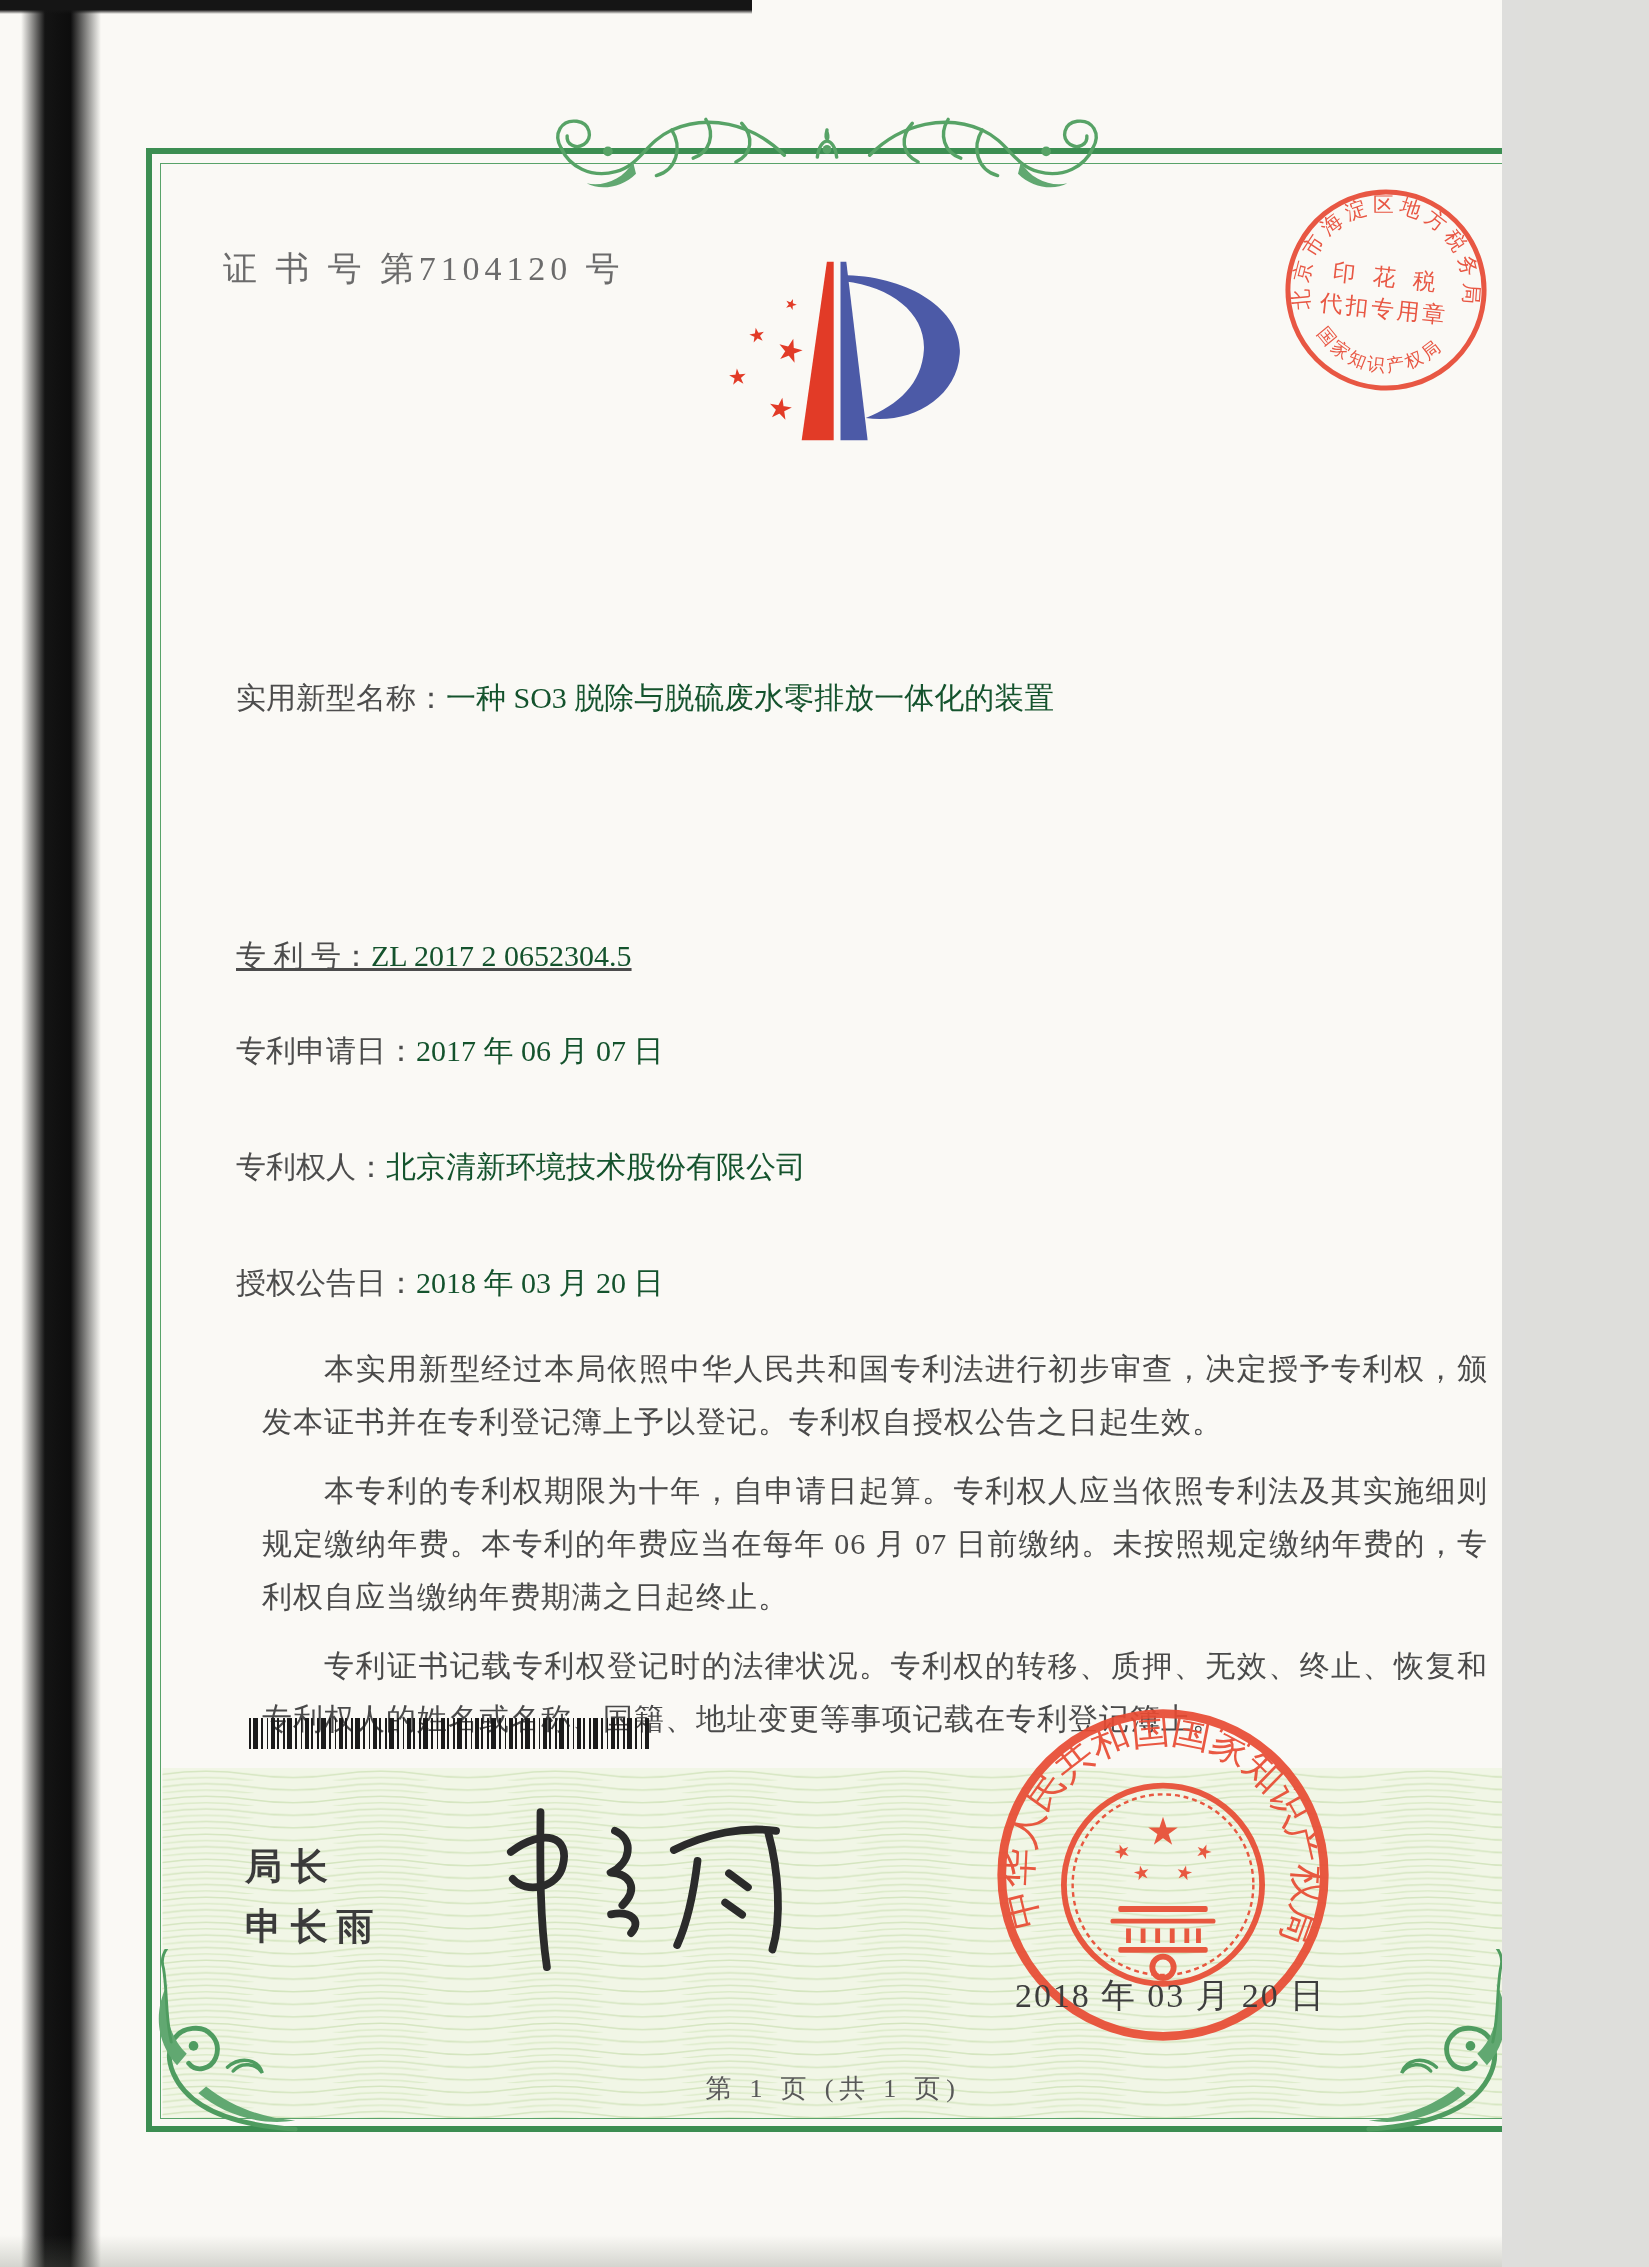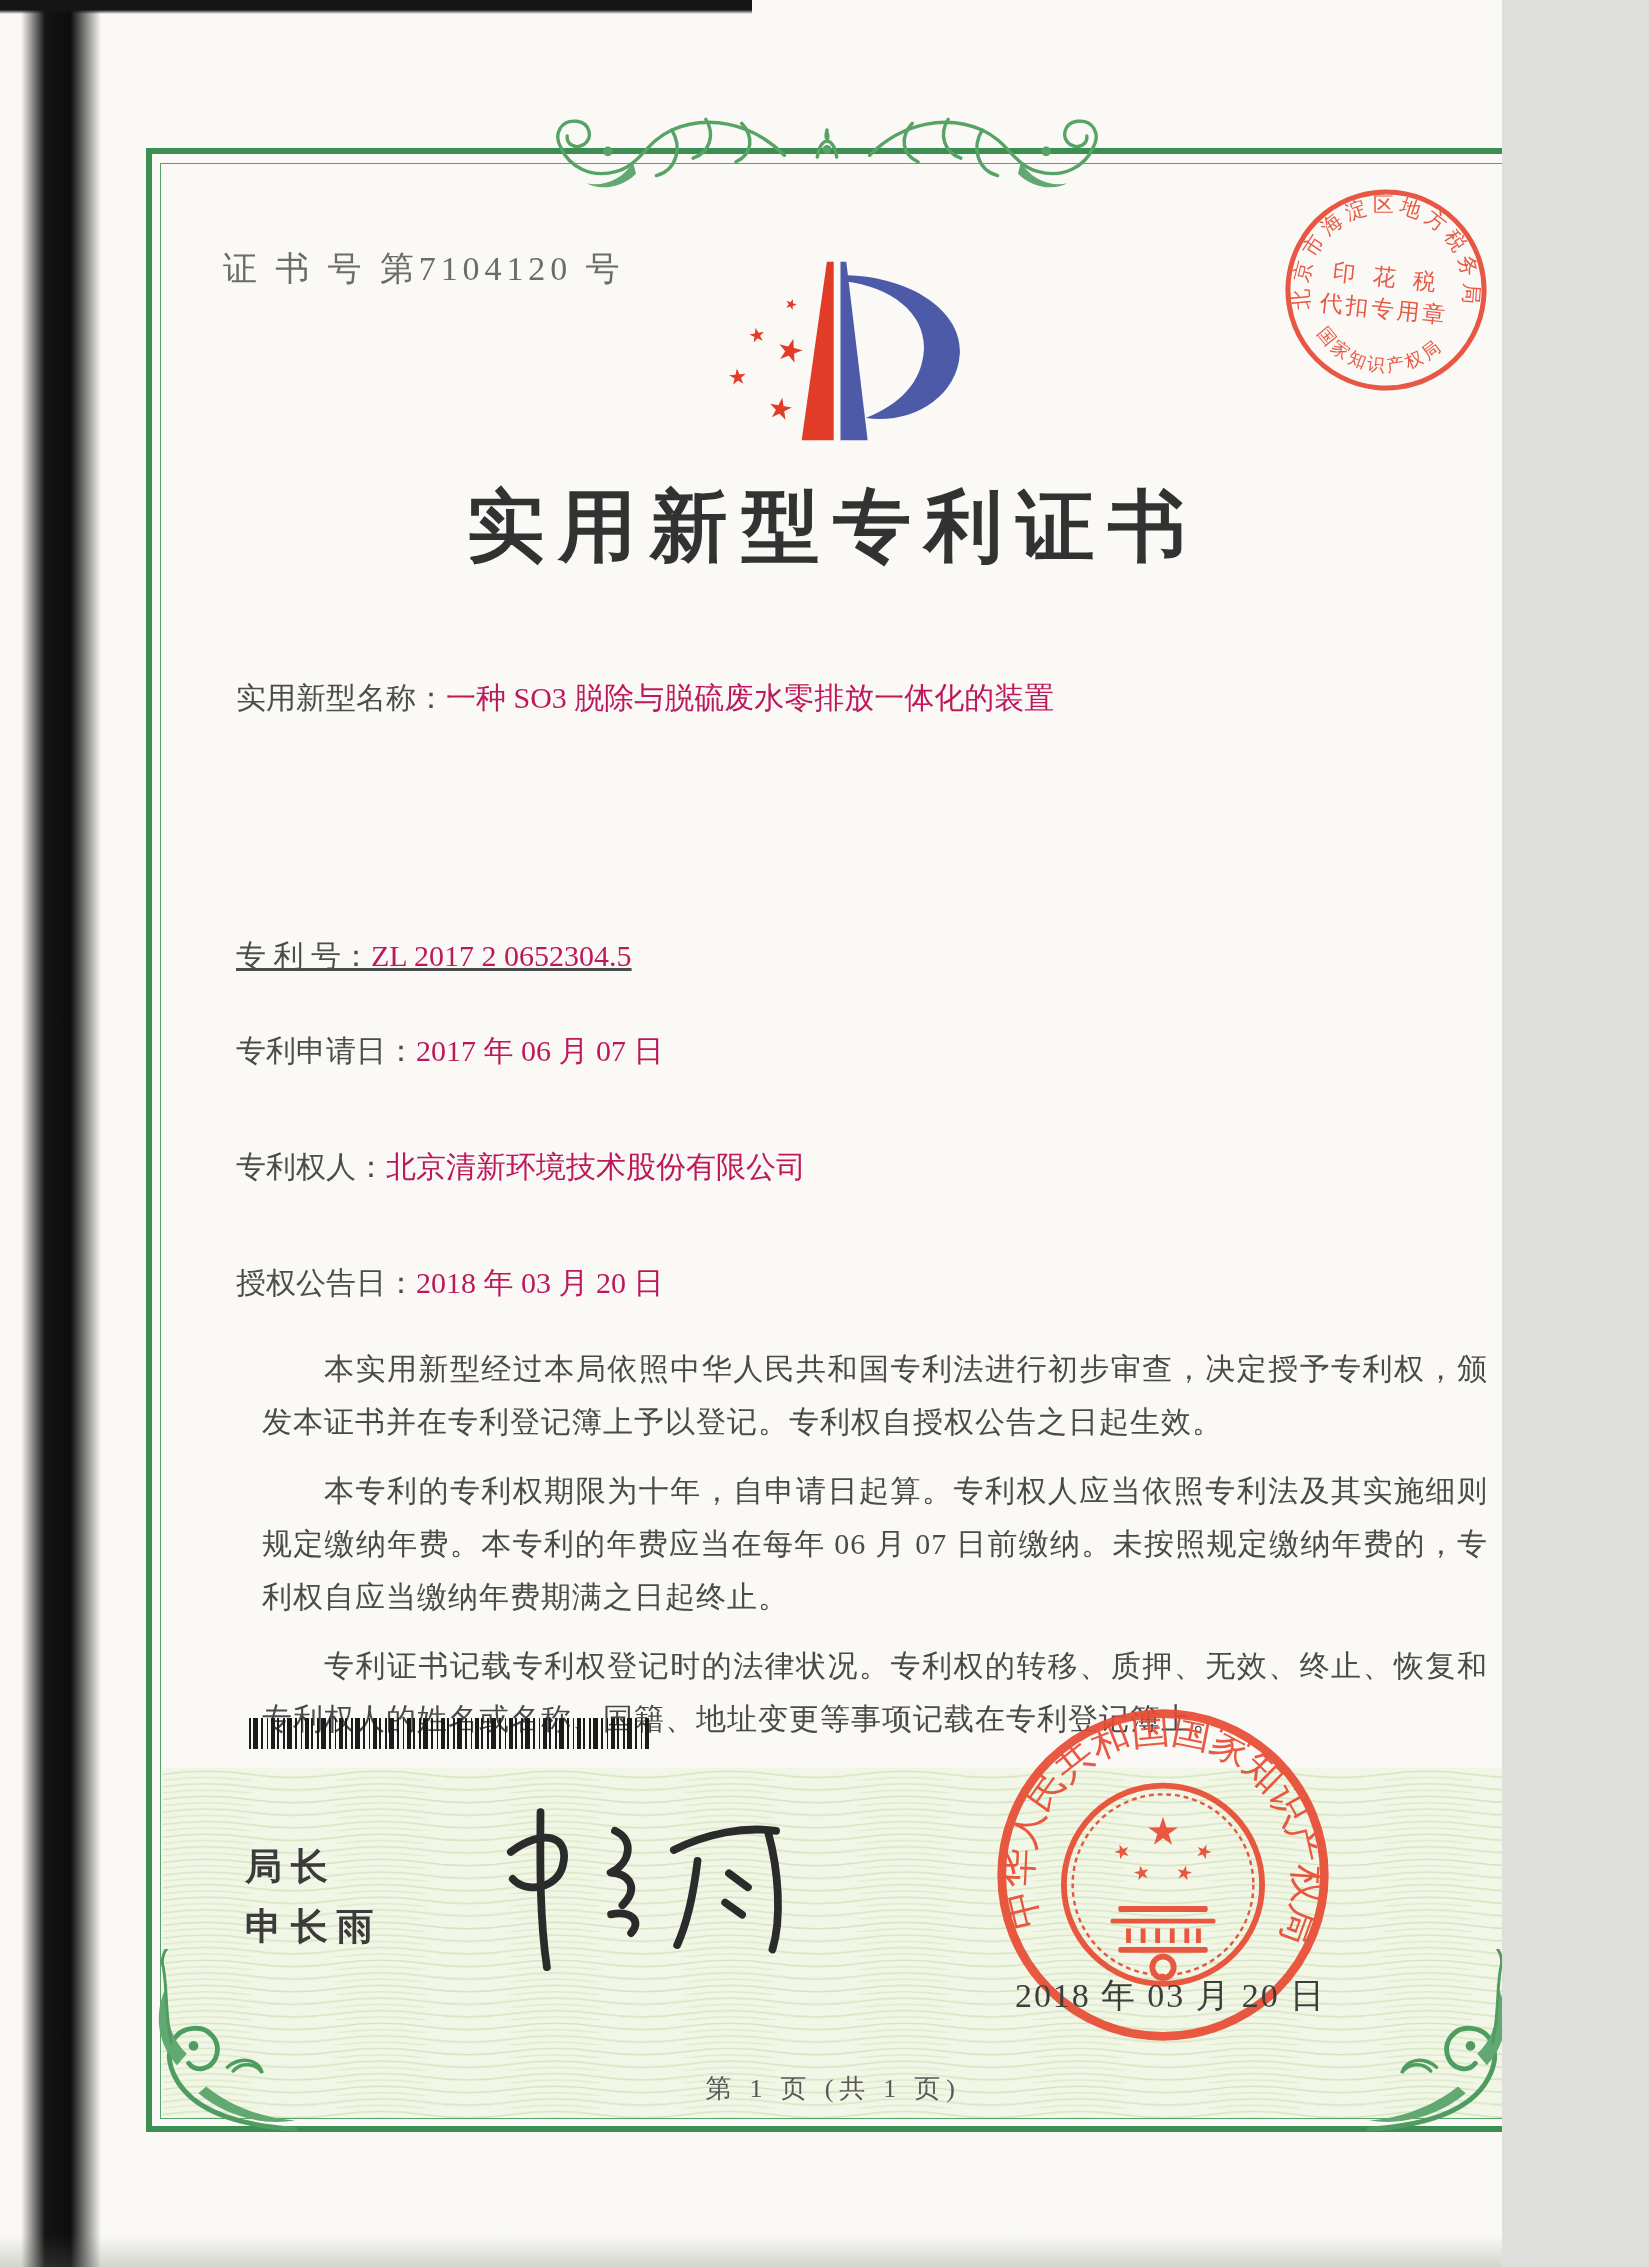--- a/index.html
+++ b/index.html
@@ -19,21 +19,21 @@
   
   .frame-outer{left:146px;top:148px;width:1360px;height:1972px;border:6.8px solid #3c8e52;}
   .frame-inner{left:160px;top:163px;width:1343px;height:1954px;border:1.9px solid #58a369;}
 
   .cert-no{left:223px;top:246px;font-size:34px;letter-spacing:4.9px;color:#6b6b6b;}
   .page-title{left:146px;top:475px;width:1374px;text-align:center;font-size:78px;font-weight:700;
     letter-spacing:13.6px;color:#323232;}
 
   .field-row{left:236px;font-size:30px;color:#4c4c4c;white-space:nowrap;}
   .field-row .lbl{color:#4c4c4c;}
-  .field-row .val{color:#be185d;}
+  .field-row .val{color:#14532d;}
 
   .body-text{left:246px;top:1326px;width:1258px;font-size:30px;line-height:53px;color:#4a4a4a;
     text-align:justify;}
   .body-text p{margin:16px;text-indent:62px;letter-spacing:1px;}
 
   .barcode{left:249px;top:1718px;width:400px;height:31px;
     background:repeating-linear-gradient(90deg,
       #1b1b1b 0px,#1b1b1b 1.9px,rgba(0,0,0,0) 1.9px,rgba(0,0,0,0) 3.9px,
       #1b1b1b 3.9px,#1b1b1b 8.7px,rgba(0,0,0,0) 8.7px,rgba(0,0,0,0) 11.6px,
       #1b1b1b 11.6px,#1b1b1b 13.6px,rgba(0,0,0,0) 13.6px,rgba(0,0,0,0) 18.4px,
@@ -136,21 +136,20 @@
     <path d="M112 8 L119 8 L119 192 L86 192 Z" fill="#e23b27"></path>
     <g fill="#e23b27">
       <use href="#st" transform="translate(75,52) rotate(20) scale(6)"></use>
       <use href="#st" transform="translate(40,84) rotate(-10) scale(8)"></use>
       <use href="#st" transform="translate(74,100) rotate(15) scale(13)"></use>
       <use href="#st" transform="translate(20,127) rotate(-5) scale(9)"></use>
       <use href="#st" transform="translate(64,160) rotate(10) scale(12)"></use>
     </g>
   </svg>
 
-  <div class="abs page-title serif">实用新型专利证书</div>
 
   <div class="abs field-row" style="top:678px;">
     <span class="lbl">实用新型名称：</span><span class="val">一种 SO3 脱除与脱硫废水零排放一体化的装置</span>
   </div>
   <div class="abs field-row" style="top:936px;text-decoration:underline;">
     <span class="lbl">专 利 号：</span><span class="val">ZL 2017 2 0652304.5</span>
   </div>
   <div class="abs field-row" style="top:1031px;">
     <span class="lbl">专利申请日：</span><span class="val">2017 年 06 月 07 日</span>
   </div>

